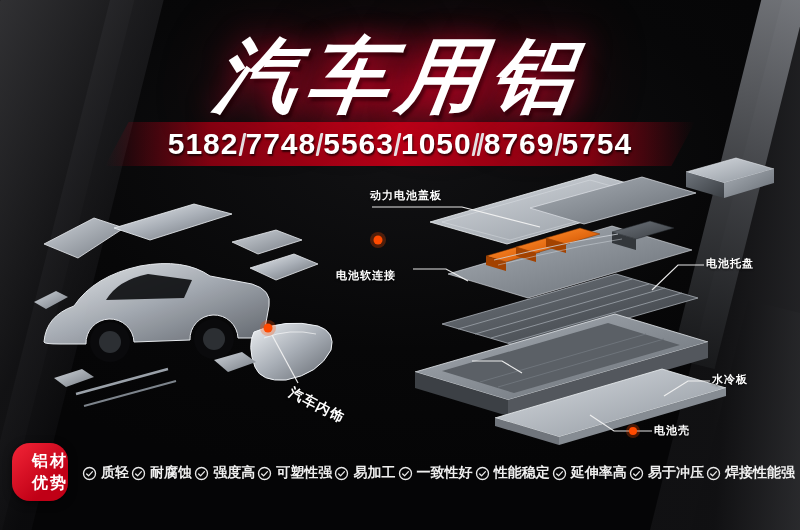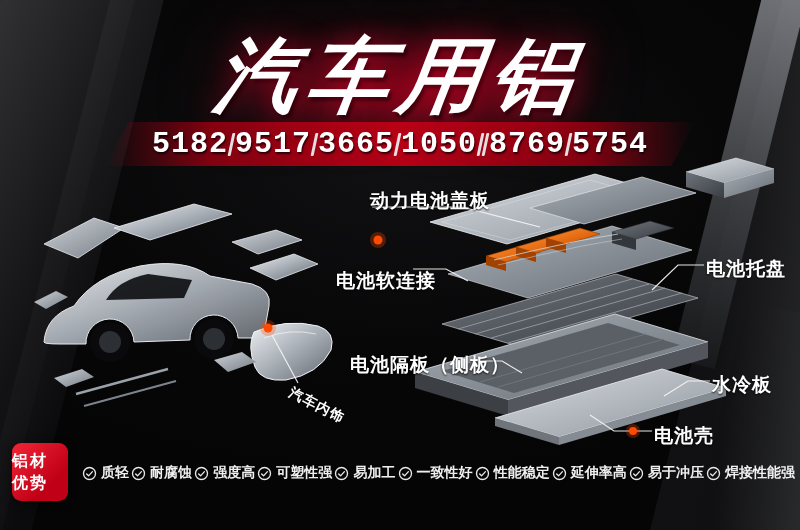--- a/index.html
+++ b/index.html
@@ -23,36 +23,36 @@
             filter:blur(8px);}
   .band-red{left:105px;top:122px;width:590px;height:44px;
             background:linear-gradient(90deg, rgba(90,0,10,0) 0%, rgba(150,0,18,.85) 18%, rgba(190,0,24,.95) 50%, rgba(150,0,18,.85) 82%, rgba(90,0,10,0) 100%);
             clip-path:polygon(4% 0,100% 0,96% 100%,0 100%);}
   
   .title{position:absolute;left:0;right:0;top:22px;margin:0;text-align:center;
          font-size:82px;font-weight:900;font-style:italic;letter-spacing:10px;color:#ffffff;
          transform:skewX(-8deg);
          text-shadow:0 0 26px rgba(235,0,45,.5), 0 0 70px rgba(235,0,45,.35), 3px 4px 3px rgba(0,0,0,.65);}
   
-  .alloys{position:absolute;left:0;right:0;top:127px;display:flex;justify-content:center;align-items:center;gap:2px;font-family:Liberation Mono, monospace;}
+  .alloys{position:absolute;left:0;right:0;top:127px;display:flex;justify-content:center;align-items:center;gap:2px;}
   .alloy{font-size:30px;font-weight:800;color:#ffffff;letter-spacing:1px;
          text-shadow:1px 2px 2px rgba(0,0,0,.7);}
   .sep{display:inline-block;width:3px;height:23px;background:#e9eaec;transform:skewX(-12deg);border-radius:1px;opacity:.95;}
   
   .car{position:absolute;left:18px;top:182px;}
   .battery{position:absolute;left:390px;top:150px;}
   .overlay{position:absolute;left:0;top:0;pointer-events:none;}
   
-  .lbl{position:absolute;color:#ffffff;font-size:19px;font-weight:600;letter-spacing:1px;white-space:nowrap;
+  .lbl{position:absolute;color:#ffffff;font-size:11px;font-weight:600;letter-spacing:1px;white-space:nowrap;
        text-shadow:0 1px 2px rgba(0,0,0,.8);}
   .lbl-interior{font-size:14px;transform:rotate(27deg);transform-origin:left top;}
   
-  .adv-badge{position:absolute;left:12px;top:443px;width:56px;height:58px;border-radius:9px;
+  .adv-badge{position:absolute;left:12px;top:443px;width:56px;height:58px;border-radius:18px;
              background:linear-gradient(135deg,#f32537 0%,#c00016 70%);
-             display:flex;flex-direction:column;align-items:flex-start;justify-content:center;
+             display:flex;flex-direction:column;align-items:flex-end;justify-content:center;
              color:#fff;font-size:16px;font-weight:900;line-height:1.35;letter-spacing:2px;
              box-shadow:0 2px 8px rgba(0,0,0,.5);}
   .adv-row{position:absolute;left:82px;right:5px;top:455px;height:36px;
            display:flex;align-items:center;justify-content:space-between;}
   .adv{display:flex;align-items:center;gap:4px;}
   .chk{width:15px;height:15px;stroke:#e8e8e8;fill:none;stroke-width:1.6;stroke-linecap:round;stroke-linejoin:round;flex:0 0 auto;}
   .adv-t{color:#efefef;font-size:14px;font-weight:700;white-space:nowrap;}
 </style>
 </head>
 <body>
@@ -65,23 +65,23 @@
   <div class="bg streak-r2"></div>
   <div class="bg streak-r3"></div>
   <div class="bg glow-red"></div>
   <div class="bg band-red"></div>
 
   <h1 class="title">汽车用铝</h1>
 
   <div class="alloys">
     <span class="alloy">5182</span>
     <i class="sep"></i>
-    <span class="alloy">9517</span>
-    <i class="sep"></i>
-    <span class="alloy">3665</span>
+    <span class="alloy">7748</span>
+    <i class="sep"></i>
+    <span class="alloy">5563</span>
     <i class="sep"></i>
     <span class="alloy">1050</span>
     <i class="sep"></i>
     <i class="sep"></i>
     <span class="alloy">8769</span>
     <i class="sep"></i>
     <span class="alloy">5754</span>
   </div>
 
   <svg class="car" width="332" height="242" viewBox="0 0 332 242">
@@ -208,21 +208,20 @@
       <circle cx="378" cy="240" r="8" fill="rgba(255,74,0,.28)"></circle>
       <circle cx="378" cy="240" r="4.5" fill="#ff4a00"></circle>
       <circle cx="633" cy="431" r="7" fill="rgba(255,74,0,.28)"></circle>
       <circle cx="633" cy="431" r="4" fill="#ff4a00"></circle>
     </g>
   </svg>
 
   <div class="lbl" style="left:370px;top:188px;">动力电池盖板</div>
   <div class="lbl" style="left:336px;top:268px;">电池软连接</div>
   <div class="lbl" style="left:706px;top:256px;text-align:center;">电池托盘</div>
-  <div class="lbl" style="left:350px;top:352px;">电池隔板（侧板）</div>
   <div class="lbl" style="left:712px;top:372px;">水冷板</div>
   <div class="lbl" style="left:654px;top:423px;">电池壳</div>
   <div class="lbl lbl-interior" style="left:294px;top:384px;">汽车内饰</div>
 
   <div class="adv-badge">
     <span>铝材</span>
     <span>优势</span>
   </div>
 
   <div class="adv-row">

